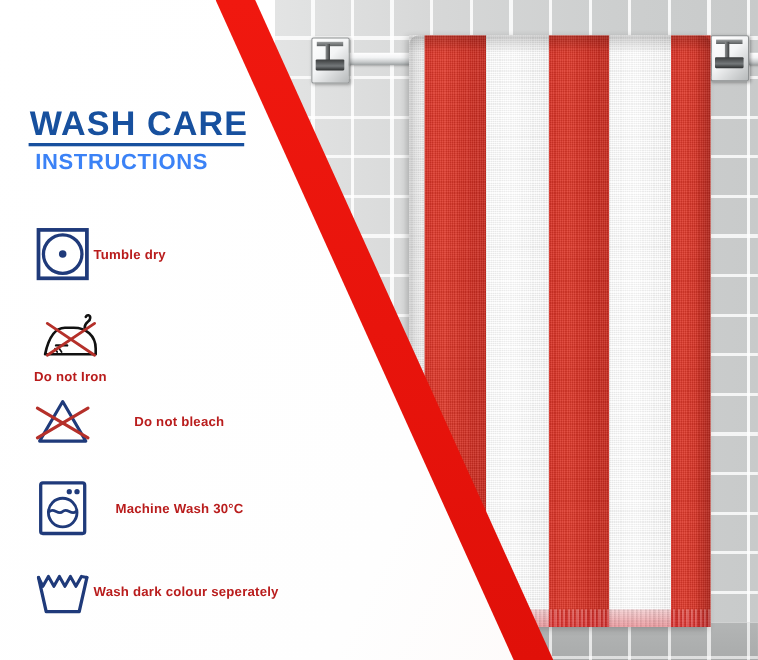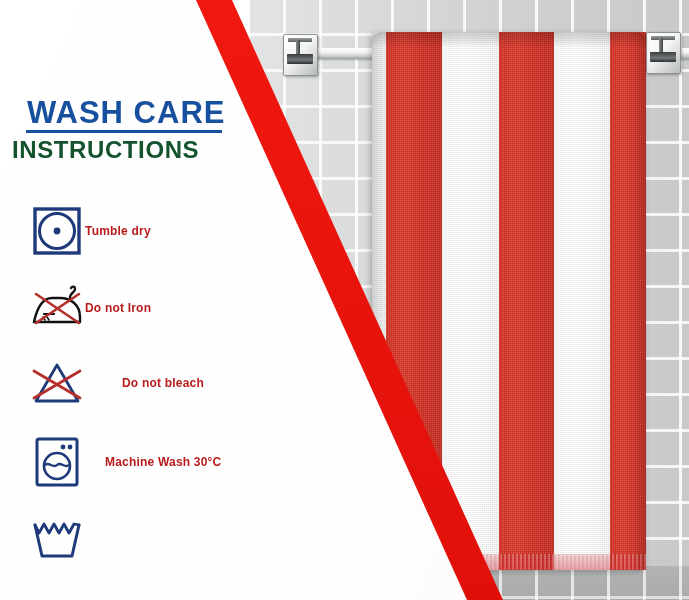--- a/index.html
+++ b/index.html
@@ -127,34 +127,34 @@
   
   .title1{
     position:absolute;left:27px;top:97px;
     font-size:31px;font-weight:bold;letter-spacing:1px;
     color:#17509e;line-height:1;
   }
   .title-rule{
     position:absolute;left:26px;top:130px;width:196px;height:3px;background:#17509e;
   }
   .title2{
-    position:absolute;left:12px;top:138px;
-    font-size:24px;font-weight:bold;letter-spacing:.6px;
-    color:#14532d;line-height:1;
+    position:absolute;left:32px;top:138px;
+    font-size:20px;font-weight:bold;letter-spacing:.6px;
+    color:#3b82f6;line-height:1;
   }
 
   
   .row{position:absolute;left:30px;display:flex;align-items:center;}
   .icon-box{width:54px;height:54px;position:relative;flex:0 0 54px;}
   .row-label{
     margin-left:1px;font-size:12px;font-weight:bold;color:#b91c1c;
     white-space:nowrap;letter-spacing:.2px;
   }
   .r0{top:204px;}
-  .r1{top:281px;}
+  .r1{top:281px;flex-direction:column;}
   .r2{top:356px;gap:37px;}
   .r3{top:435px;gap:20px;}
   .r4{top:511px;}
   svg{display:block;}
 </style>
 </head>
 <body>
 
 <div id="stage">
 
@@ -246,15 +246,16 @@
     <div class="row-label">Machine Wash 30°C</div>
   </div>
 
   <div class="row r4">
     <div class="icon-box">
       <svg width="54" height="54" viewBox="0 0 54 54">
         <path d="M5 14 L12 45 L42 45 L49 14" fill="none" stroke="#1f3a7a" stroke-width="3" stroke-linejoin="round" stroke-linecap="round"></path>
         <path d="M5 14 L9 22 L14 13 L19 22 L24 13 L29 22 L34 13 L39 22 L44 13 L49 14" fill="none" stroke="#1f3a7a" stroke-width="2.8" stroke-linejoin="round" stroke-linecap="round"></path>
       </svg>
     </div>
+    <div class="row-label">Wash dark colour seperately</div>
   </div>
 
 </div>
 
 </body></html>

